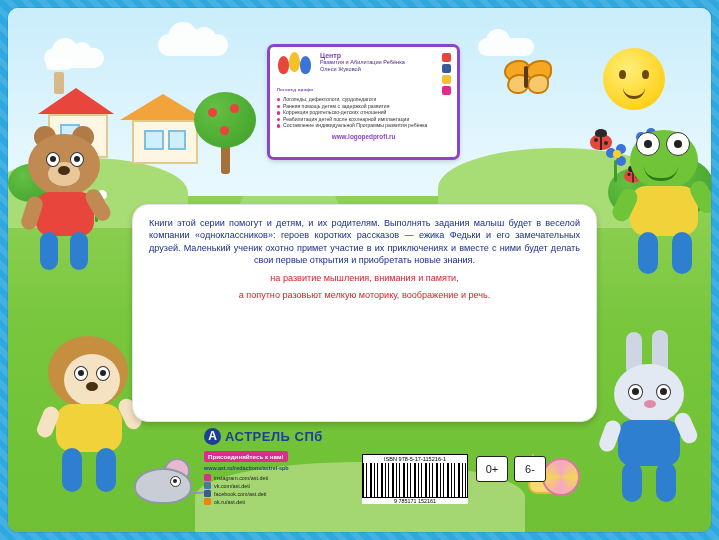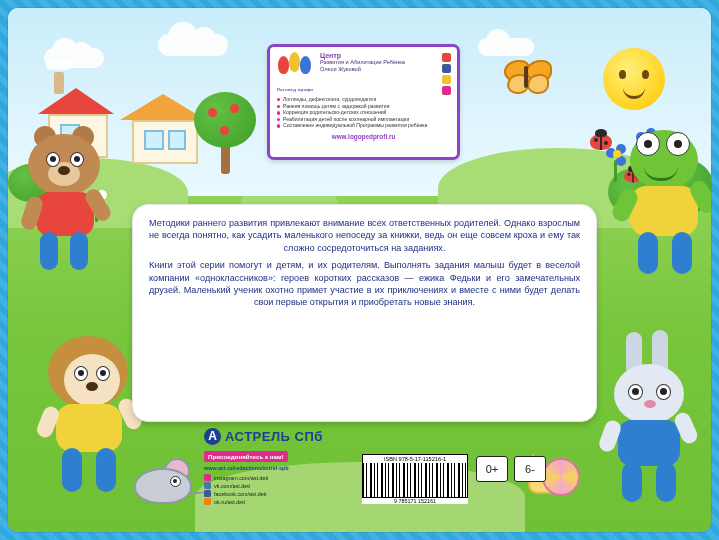--- a/index.html
+++ b/index.html
@@ -384,22 +384,23 @@
         <li>Логопеды, дефектологи, сурдопедагоги</li>
         <li>Ранняя помощь детям с задержкой развития</li>
         <li>Коррекция родительско-детских отношений</li>
         <li>Реабилитация детей после кохлеарной имплантации</li>
         <li>Составление индивидуальной Программы развития ребёнка</li>
       </ul>
       <div class="site">www.logopedprofi.ru</div>
     </div>
 
     <div class="text-card">
-      <p class="first">Методики раннего развития привлекают внимание всех ответственных родителей. Однако взрослым не всегда понятно, как усадить маленького непоседу за книжки, ведь он еще совсем кроха и ему так сложно сосредоточиться на заданиях.</p>
       <p class="first">Книги этой серии помогут и детям, и их родителям. Выполнять задания малыш будет в веселой компании «одноклассников»: героев коротких рассказов — ежика Федьки и его замечательных друзей. Маленький ученик охотно примет участие в их приключениях и вместе с ними будет делать свои первые открытия и приобретать новые знания.</p>
+      <p class="red">на развитие мышления, внимания и памяти,</p>
+      <p class="red">а попутно разовьют мелкую моторику, воображение и речь.</p>
     </div>
 
     <div class="footer">
       <div class="pub">
         <div class="pub-logo">
           <span class="mark">A</span>
           <span class="name">АСТРЕЛЬ СПб</span>
         </div>
         <div><span class="pub-bar">Присоединяйтесь к нам!</span></div>
         <div class="pub-url">www.ast.ru/redactions/astrel-spb</div>

